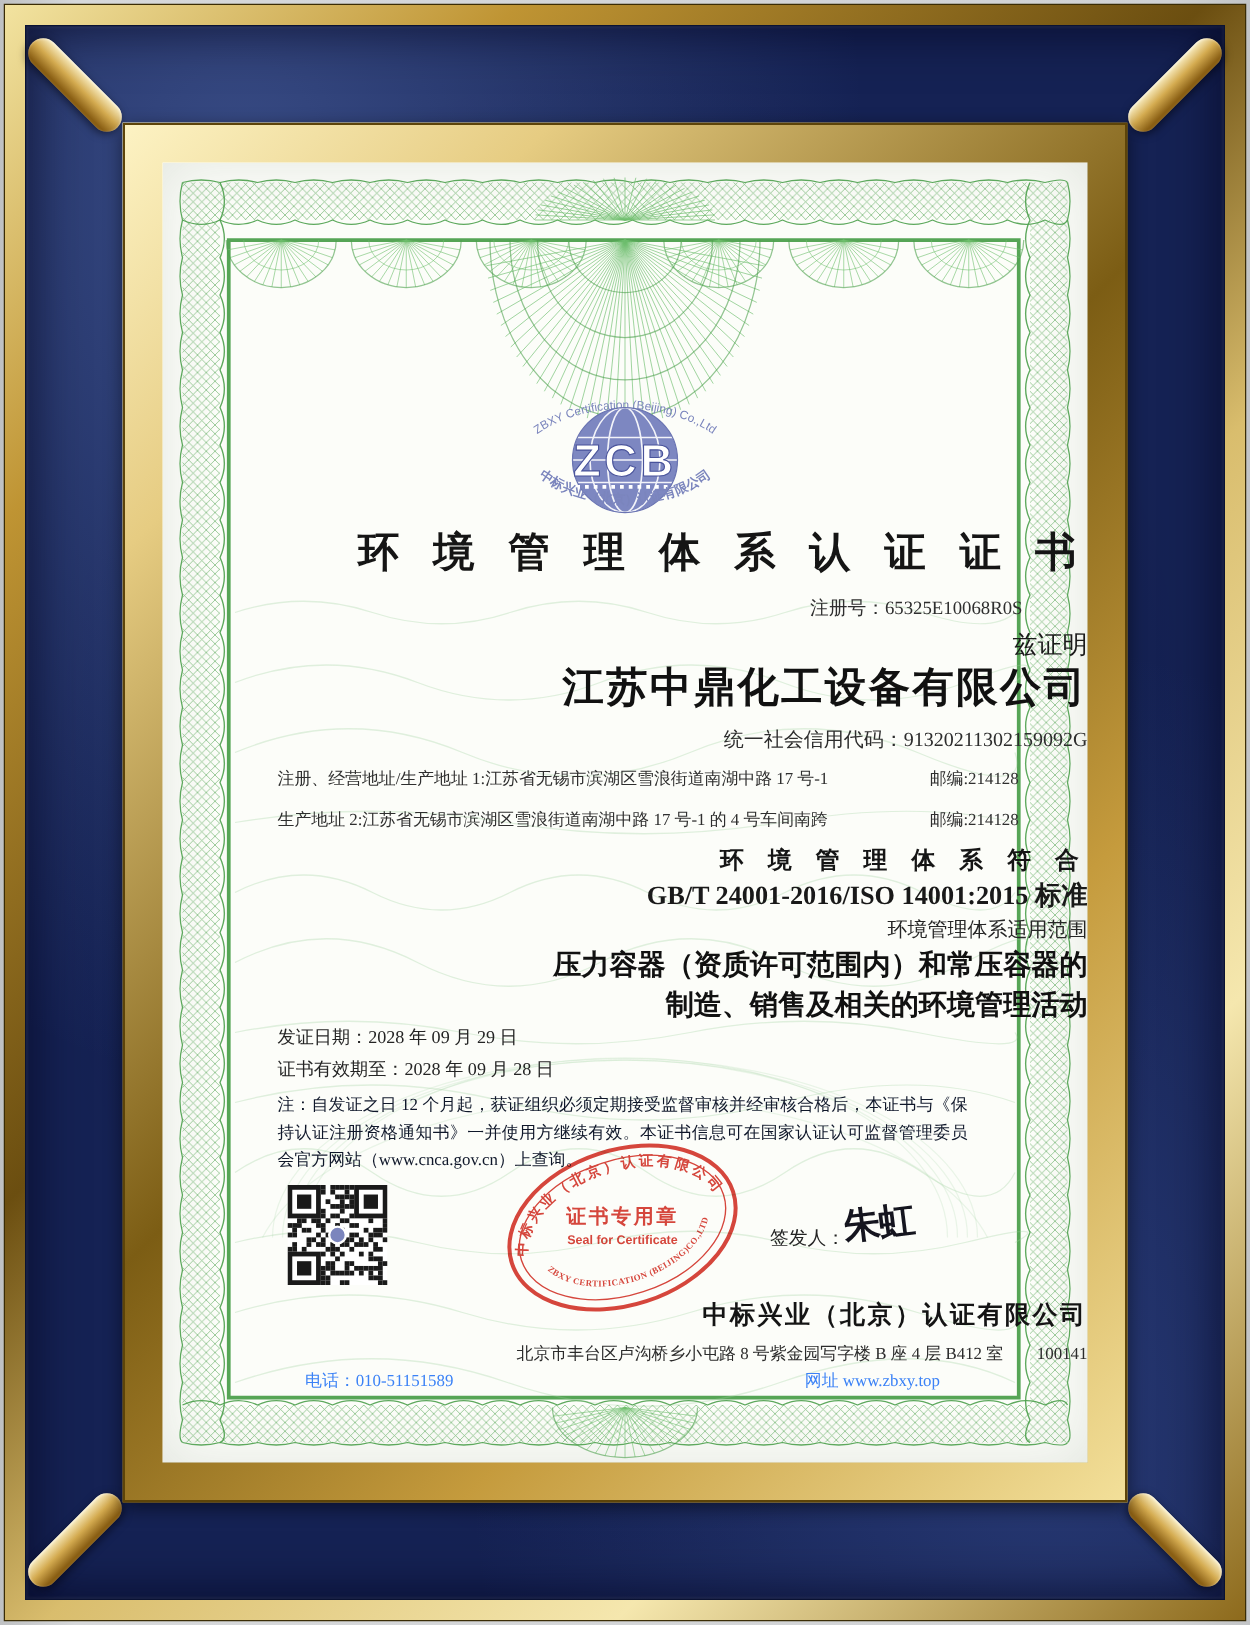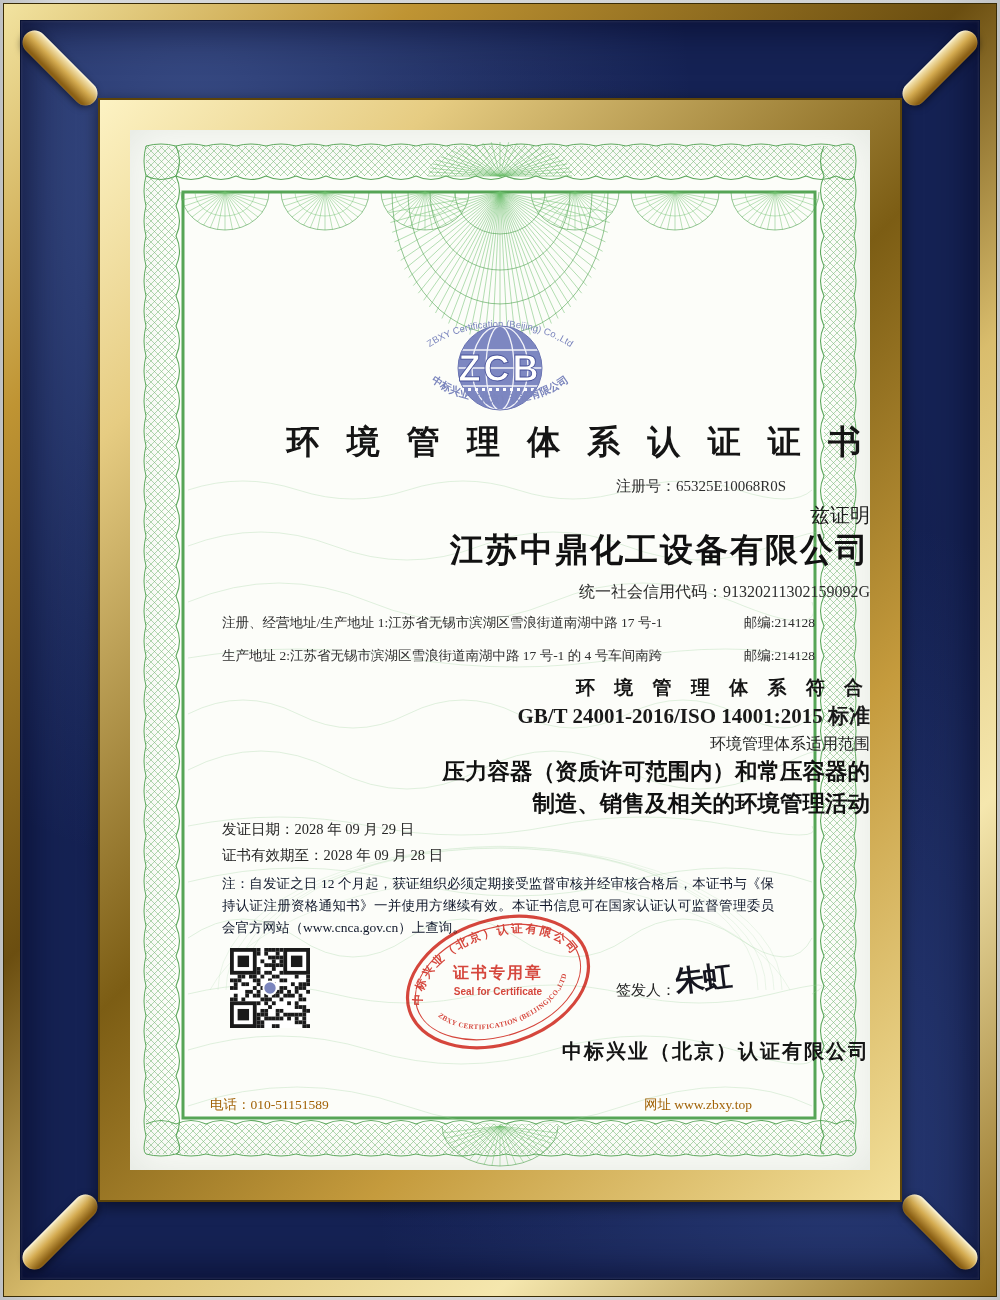--- a/index.html
+++ b/index.html
@@ -20,41 +20,41 @@
         box-shadow:0 2px 7px rgba(0,0,10,.55), inset 0 1px 2px #fff8;}
   .c-tl{top:56px;left:12px;transform:rotate(45deg);}
   .c-tr{top:56px;right:12px;transform:rotate(-45deg);}
   .c-bl{bottom:56px;left:12px;transform:rotate(-45deg);}
   .c-br{bottom:56px;right:12px;transform:rotate(45deg);}
   #deco{position:absolute;inset:0;width:100%;height:100%;}
   .txt{position:absolute;left:0;right:0;color:#222;}
   .center{text-align:right;}
   .logo-wrap{position:absolute;top:166px;left:0;right:0;display:flex;justify-content:center;}
   .title{top:290px;font-family:"Liberation Sans","DejaVu Sans",sans-serif;font-weight:700;font-size:33px;letter-spacing:9px;color:#151515;}
-  .regline{top:347px;text-align:right;padding-right:84px;font-size:15px;color:#2e2e2e;}
+  .regline{top:347px;text-align:right;padding-right:52px;font-size:15px;color:#2e2e2e;}
   .certify{top:372px;font-family:"Liberation Sans","DejaVu Sans",sans-serif;font-weight:400;font-size:20px;color:#1a1a1a;}
   .company{top:398px;font-family:"Liberation Sans","DejaVu Sans",sans-serif;font-weight:700;font-size:33px;letter-spacing:2px;color:#111;margin-left:36px;}
   .credit{top:452px;font-size:16px;color:#2d2d2d;}
   .addr{display:flex;justify-content:space-between;padding:0 55px 0 92px;font-size:13.5px;color:#2e2e2e;}
   .addr1{top:484px;} .addr2{top:517px;}
   .conform{top:545px;font-family:"Liberation Sans","DejaVu Sans",sans-serif;font-weight:700;font-size:19px;letter-spacing:7px;color:#151515;}
   .standard{top:572px;font-weight:700;font-size:21px;color:#191919;}
   .scopelab{top:604px;font-size:16px;color:#262626;}
   .scope1{top:626px;} .scope2{top:658px;}
   .scope1,.scope2{font-family:"Liberation Sans","DejaVu Sans",sans-serif;font-weight:700;font-size:22.5px;color:#111;}
   .issue{top:690px;} .valid{top:716px;}
   .issue,.valid{left:92px;right:auto;font-size:14.5px;color:#242424;}
   .note{top:743px;left:92px;right:96px;font-size:13.5px;line-height:1.62;text-align:justify;color:#0f172a;}
   .qr{position:absolute;top:818px;left:100px;width:80px;height:80px;}
   .seal{position:absolute;top:772px;left:258px;width:220px;height:160px;opacity:.92;mix-blend-mode:multiply;}
   .issuer{position:absolute;top:836px;left:486px;font-size:15px;color:#242424;white-space:nowrap;}
   .sig{display:inline-block;font-family:"DejaVu Sans",sans-serif;font-weight:700;font-size:29px;color:#15151f;transform:rotate(-7deg) translateY(-7px);letter-spacing:-1px;}
   .fcompany{top:908px;font-family:"Liberation Sans","DejaVu Sans",sans-serif;font-weight:700;font-size:20px;letter-spacing:2px;color:#141414;}
   .faddr{top:944px;font-size:13.5px;color:#2b2b2b;}
-  .frow{top:966px;display:flex;justify-content:space-between;padding:0 118px 0 80px;font-size:13.5px;color:#a16207;}
+  .frow{top:966px;display:flex;justify-content:space-between;padding:0 118px 0 114px;font-size:13.5px;color:#3b82f6;}
 </style>
 </head>
 <body>
 
 <div class="scene">
   <div class="gold1"></div>
   <div class="navy"></div>
   <div class="corner c-tl"></div>
   <div class="corner c-tr"></div>
   <div class="corner c-bl"></div>
@@ -374,18 +374,19 @@
         <text x="110" y="76" font-size="16" font-weight="bold" letter-spacing="2">证书专用章</text>
         <text x="110" y="93" font-size="10" font-weight="bold">Seal for Certificate</text>
       </g>
     </svg>
 
     <div class="issuer">
       <span>签发人：</span><span class="sig">朱虹</span>
     </div>
 
     <div class="txt center fcompany">中标兴业（北京）认证有限公司</div>
+    <div class="txt center faddr">北京市丰台区卢沟桥乡小屯路 8 号紫金园写字楼 B 座 4 层 B412 室　　100141</div>
     <div class="txt frow">
       <span>电话：010-51151589</span>
       <span>网址 www.zbxy.top</span>
     </div>
   </div>
 </div>
 
 </body></html>

